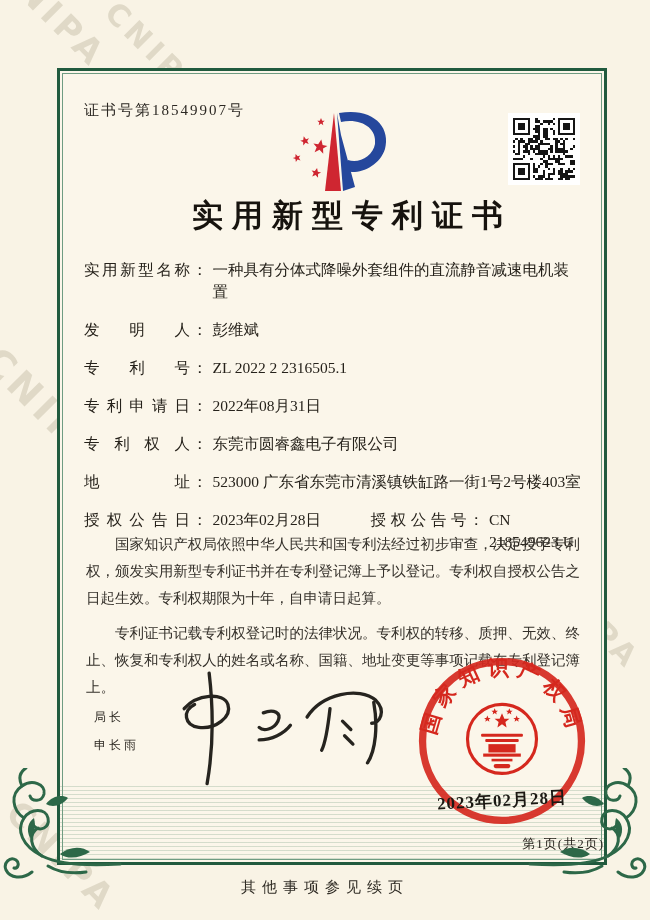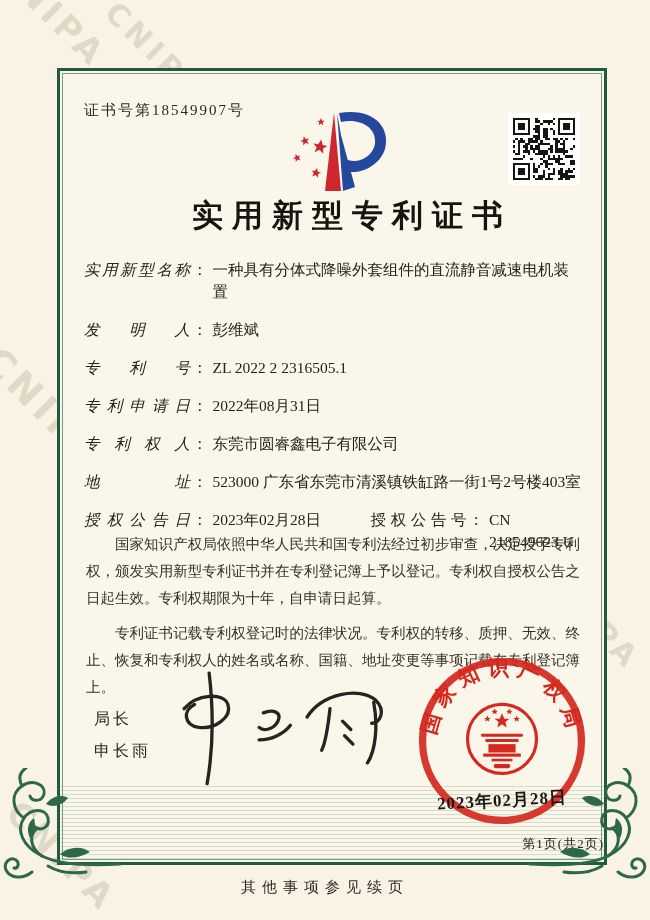--- a/index.html
+++ b/index.html
@@ -32,29 +32,29 @@
   }
   .logo{position:absolute;left:215px;top:34px;width:120px;height:90px;}
   .qr{position:absolute;left:448px;top:42px;width:72px;height:72px;}
   .title{
     position:absolute;top:124px;left:0;width:100%;margin:0;text-align:center;
     font-size:31px;font-weight:bold;letter-spacing:9px;color:#17130e;padding-left:20px;
   }
   .fields{position:absolute;top:188px;left:24px;right:22px;}
   .row{display:flex;align-items:flex-start;margin-bottom:16px;
        font-size:15.5px;line-height:22px;color:#26221b;}
-  .lbl{flex:none;width:106px;text-align:justify;text-align-last:justify;text-justify:inter-character;font-style:italic;}
+  .lbl{flex:none;width:106px;text-align:justify;text-align-last:justify;text-justify:inter-character;}
   .colon{flex:none;margin:0 5px 0 2px;}
   .val{flex:1;}
   .val-date{flex:none;width:148px;}
   .lbl2{flex:none;width:96px;margin-left:10px;text-align:justify;text-align-last:justify;text-justify:inter-character;}
   .paras{position:absolute;top:460px;left:26px;right:24px;
          font-size:14.5px;line-height:27px;color:#34302a;text-align:justify;}
   .paras p{margin:0 0 8px;text-indent:2em;}
-  .signer{position:absolute;left:34px;top:638px;font-size:16px;letter-spacing:3px;color:#2c2822;}
+  .signer{position:absolute;left:34px;top:638px;font-size:12px;letter-spacing:3px;color:#2c2822;}
   .signer div{margin-bottom:11px;}
   .sig{position:absolute;left:95px;top:596px;width:250px;height:125px;}
   .seal{position:absolute;left:350px;top:578px;width:184px;height:198px;}
   .seal svg{position:absolute;inset:0;}
   .seal-date{
     position:absolute;left:0;top:140px;width:100%;text-align:center;
     font-size:17px;font-weight:bold;color:#1b1813;letter-spacing:1px;
     transform:rotate(-3deg);
   }
   .page-note{

